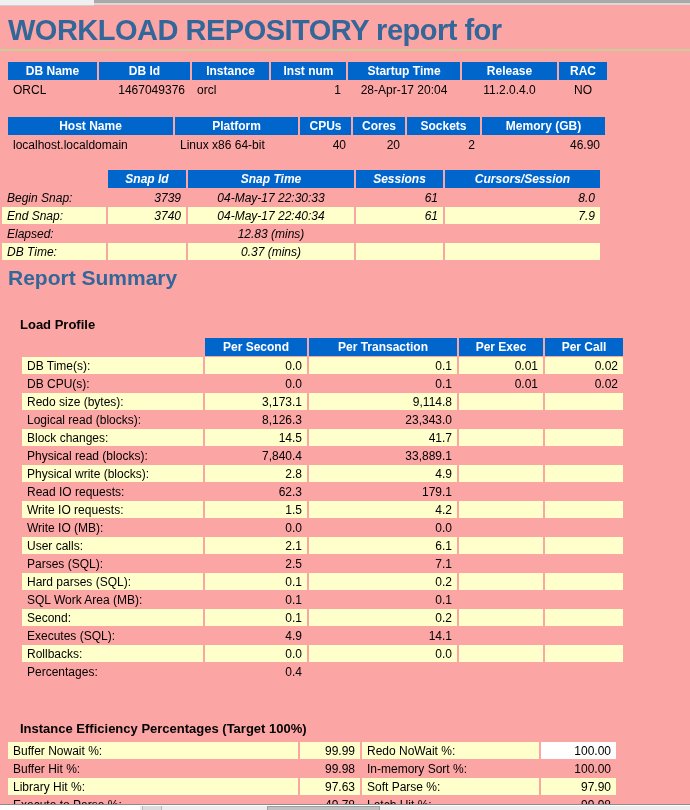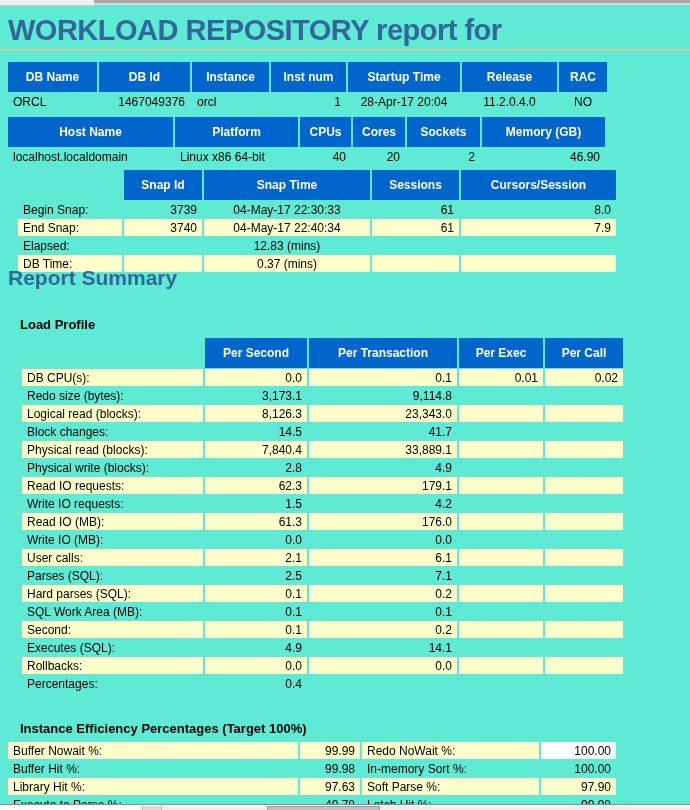--- a/index.html
+++ b/index.html
@@ -1,41 +1,41 @@
 <!DOCTYPE html>
 <html><head>
 <meta charset="utf-8">
 <style>
   * { box-sizing: border-box; }
   html,body { margin:0; padding:0; background:#fff; }
   body { font-family:"Liberation Sans", sans-serif; }
-  .page { position:relative; width:690px; height:810px; background:#5eead4; overflow:hidden; }
+  .page { position:relative; width:690px; height:810px; background:#fca5a5; overflow:hidden; }
 
   
   .top-strip { position:absolute; top:0; left:0; width:690px; height:8px; }
   .top-strip .left-seg { position:absolute; top:0; left:0; width:94px; height:6px; background:#f0f0f0; border-bottom:1px solid #cfcfcf; }
   .top-strip .right-seg { position:absolute; top:0; left:94px; width:596px; height:5px; background:#a9a9a9; border-bottom:2px solid #d9d9d9; }
 
   h1.title { position:absolute; top:14px; left:8px; margin:0; font-size:29px; font-weight:bold; color:#336699; letter-spacing:-0.5px; white-space:nowrap; }
   .rule { position:absolute; top:49px; left:0; width:690px; height:2px; background:#cccc99; }
 
   h2.summary { position:absolute; top:266px; left:8px; margin:0; font-size:21px; font-weight:bold; color:#336699; }
   h3.sect { position:absolute; left:12px; margin:8px; font-size:13px; font-weight:bold; color:#000; }
   .lp-head { top:309px; }
   .ie-head { top:713px; }
 
   table { border-collapse:separate; border-spacing:2px 1px; table-layout:fixed; font-size:12px; position:absolute; }
-  th { background:#0066cc; color:#ffffff; font-weight:bold; text-align:center; padding:8px 4px; height:16px; font-size:12px; overflow:hidden; white-space:nowrap;margin-left:18px; }
+  th { background:#0066cc; color:#ffffff; font-weight:bold; text-align:center; padding:2px 4px; height:16px; font-size:12px; overflow:hidden; white-space:nowrap;margin-left:18px; }
   th.blank { background:transparent; }
   td { padding:0 5px; height:17px; color:#000; overflow:hidden; white-space:nowrap; font-size:12px; }
   .l { text-align:left; } .r { text-align:right; } .c { text-align:center; }
 
   .t1 { top:61px;  left:6px; }
   .t2 { top:116px; left:6px; }
-  .t3 { top:169px; left:16px; }
+  .t3 { top:169px; left:0;font-style:italic; }
   .lp { top:337px; left:20px; }
   .ie { top:741px; left:6px; }
 
   .t3 tbody tr:nth-child(even) td { background:#ffffcc; }
   .lp tbody tr:nth-child(odd)  td { background:#ffffcc; }
   .ie tbody tr:nth-child(odd)  td { background:#ffffcc; }
   .ie tbody tr:nth-child(1) td:nth-child(4) { background:#ffffff; }
 
   
   .bottom-strip { position:absolute; left:0; top:804px; width:690px; height:6px; z-index:5; border-top:1px solid #8c8c8c; background:#ffffff; }
@@ -185,20 +185,27 @@
       <tr>
         <th class="blank"></th>
         <th>Per Second</th>
         <th>Per Transaction</th>
         <th>Per Exec</th>
         <th>Per Call</th>
       </tr>
     </thead>
     <tbody>
       <tr>
+          <td class="l">DB Time(s):</td>
+          <td class="r">0.0</td>
+          <td class="r">0.1</td>
+          <td class="r">0.01</td>
+          <td class="r">0.02</td>
+        </tr>
+      <tr>
           <td class="l">DB CPU(s):</td>
           <td class="r">0.0</td>
           <td class="r">0.1</td>
           <td class="r">0.01</td>
           <td class="r">0.02</td>
         </tr>
       <tr>
           <td class="l">Redo size (bytes):</td>
           <td class="r">3,173.1</td>
           <td class="r">9,114.8</td>
@@ -237,27 +244,20 @@
           <td class="l">Read IO requests:</td>
           <td class="r">62.3</td>
           <td class="r">179.1</td>
           <td class="r"></td>
           <td class="r"></td>
         </tr>
       <tr>
           <td class="l">Write IO requests:</td>
           <td class="r">1.5</td>
           <td class="r">4.2</td>
-          <td class="r"></td>
-          <td class="r"></td>
-        </tr>
-      <tr>
-          <td class="l">Read IO (MB):</td>
-          <td class="r">61.3</td>
-          <td class="r">176.0</td>
           <td class="r"></td>
           <td class="r"></td>
         </tr>
       <tr>
           <td class="l">Write IO (MB):</td>
           <td class="r">0.0</td>
           <td class="r">0.0</td>
           <td class="r"></td>
           <td class="r"></td>
         </tr>

